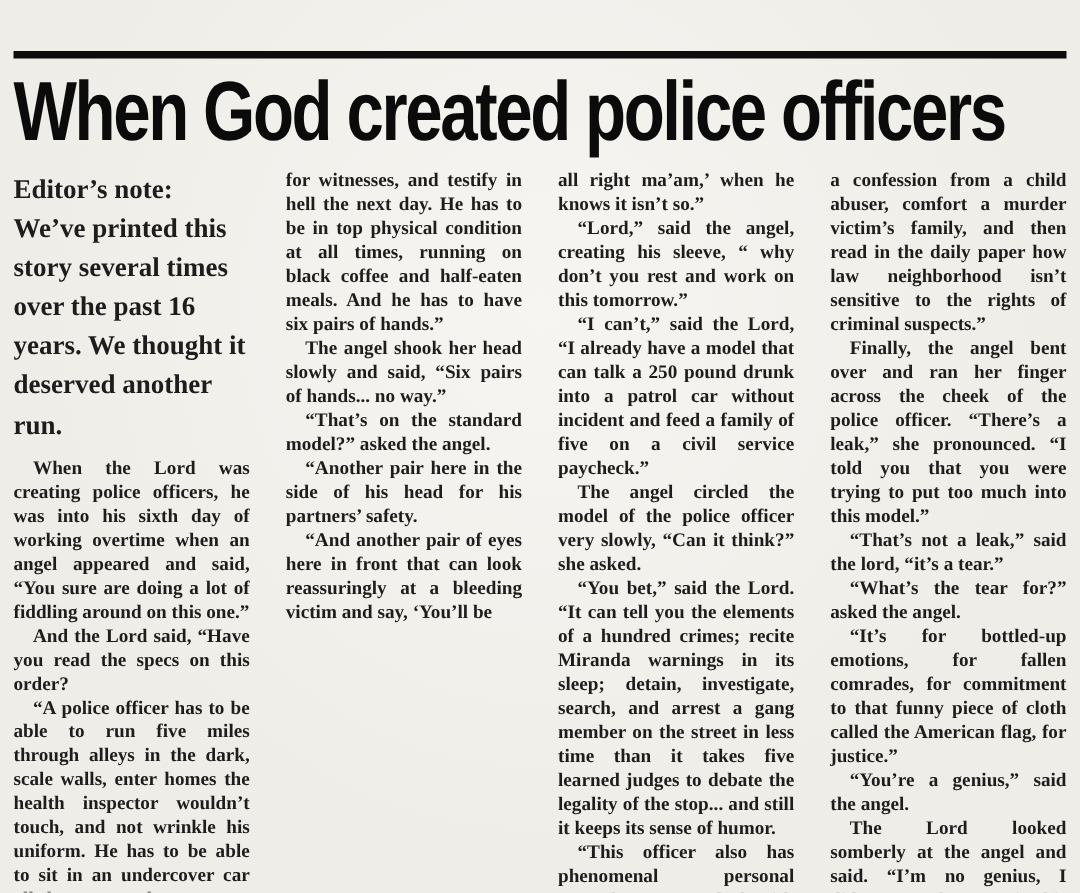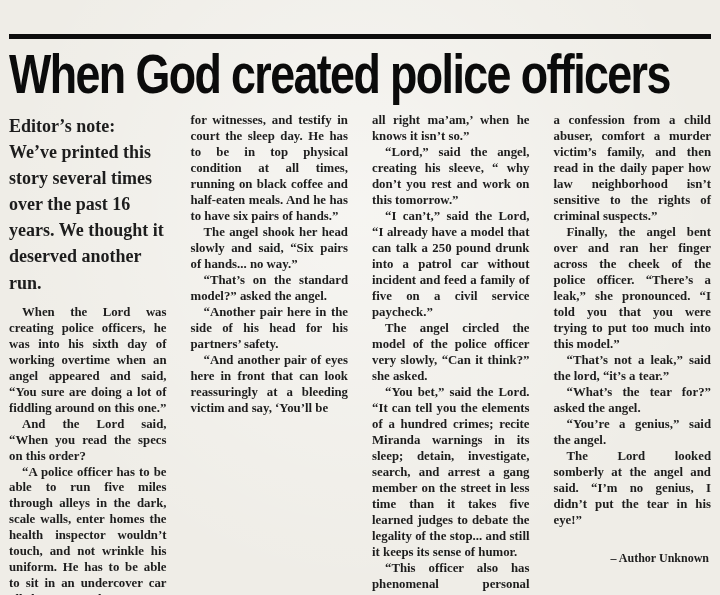--- a/index.html
+++ b/index.html
@@ -81,41 +81,42 @@
 </head>
 <body>
 
 <div class="page">
   <div class="top-rule"></div>
   <h1 class="headline">When God created police officers</h1>
   <div class="columns">
       <div class="column">
         <p class="editor-note">Editor’s note: We’ve printed this story several times over the past 16 years. We thought it deserved another run.</p>
         <p class="indent">When the Lord was creating police officers, he was into his sixth day of working overtime when an angel appeared and said, “You sure are doing a lot of fiddling around on this one.”</p>
-        <p class="indent">And the Lord said, “When you read the specs on this order?</p>
+        <p class="indent">And the Lord said, “Have you read the specs on this order?</p>
         <p class="indent">“A police officer has to be able to run five miles through alleys in the dark, scale walls, enter homes the health inspector wouldn’t touch, and not wrinkle his uniform. He has to be able to sit in an undercover car all day on a stakeout, cover a homicide scene that night, canvass the neighborhood</p>
       </div>
       <div class="column">
-        <p class="flush">for witnesses, and testify in court the sleep day. He has to be in top physical condition at all times, running on black coffee and half-eaten meals. And he has to have six pairs of hands.”</p>
+        <p class="flush">for witnesses, and testify in hell the next day. He has to be in top physical condition at all times, running on black coffee and half-eaten meals. And he has to have six pairs of hands.”</p>
         <p class="indent">The angel shook her head slowly and said, “Six pairs of hands... no way.”</p>
         <p class="indent">“That’s on the standard model?” asked the angel.</p>
         <p class="indent">“Another pair here in the side of his head for his partners’ safety.</p>
         <p class="indent">“And another pair of eyes here in front that can look reassuringly at a bleeding victim and say, ‘You’ll be</p>
       </div>
       <div class="column">
         <p class="flush">all right ma’am,’ when he knows it isn’t so.”</p>
         <p class="indent">“Lord,” said the angel, creating his sleeve, “ why don’t you rest and work on this tomorrow.”</p>
         <p class="indent">“I can’t,” said the Lord, “I already have a model that can talk a 250 pound drunk into a patrol car without incident and feed a family of five on a civil service paycheck.”</p>
         <p class="indent">The angel circled the model of the police officer very slowly, “Can it think?” she asked.</p>
         <p class="indent">“You bet,” said the Lord. “It can tell you the elements of a hundred crimes; recite Miranda warnings in its sleep; detain, investigate, search, and arrest a gang member on the street in less time than it takes five learned judges to debate the legality of the stop... and still it keeps its sense of humor.</p>
         <p class="indent">“This officer also has phenomenal personal control. He can deal with crime scenes painted in hell, coax</p>
       </div>
       <div class="column">
         <p class="flush">a confession from a child abuser, comfort a murder victim’s family, and then read in the daily paper how law neighborhood isn’t sensitive to the rights of criminal suspects.”</p>
         <p class="indent">Finally, the angel bent over and ran her finger across the cheek of the police officer. “There’s a leak,” she pronounced. “I told you that you were trying to put too much into this model.”</p>
         <p class="indent">“That’s not a leak,” said the lord, “it’s a tear.”</p>
         <p class="indent">“What’s the tear for?” asked the angel.</p>
+        <p class="indent">“It’s for bottled-up emotions, for fallen comrades, for commitment to that funny piece of cloth called the American flag, for justice.”</p>
         <p class="indent">“You’re a genius,” said the angel.</p>
         <p class="indent">The Lord looked somberly at the angel and said. “I’m no genius, I didn’t put the tear in his eye!”</p>
         <p class="byline">– Author Unknown</p>
       </div>
     </div>
 </div>
 
 </body></html>

